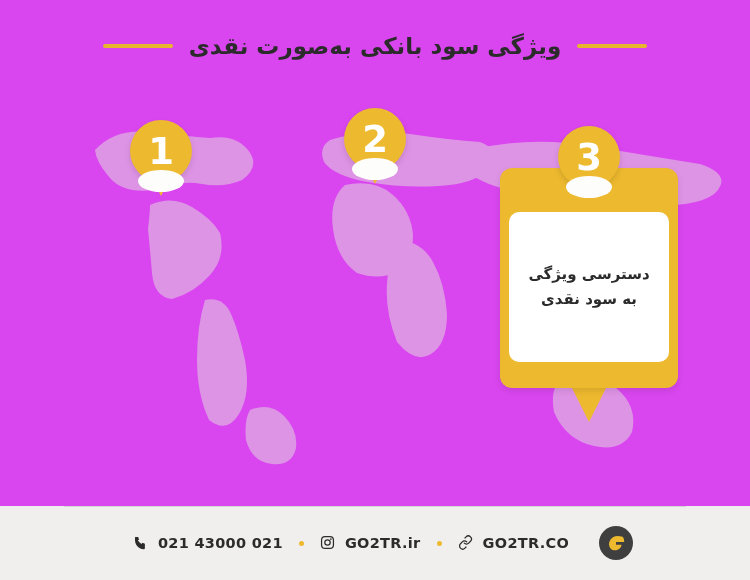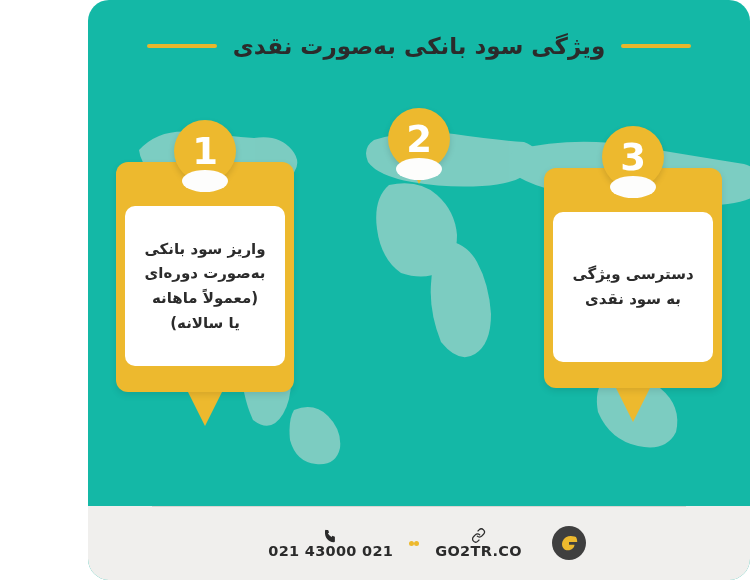--- a/index.html
+++ b/index.html
@@ -8,25 +8,24 @@
   }
   body {
     width: 750px;
     height: 580px;
     background: #ffffff;
     font-family: "DejaVu Sans", "Liberation Sans", sans-serif;
     overflow: hidden;
   }
   .infographic {
     position: relative;
-    width: 662px;
+    width: 750px;
     height: 580px;
-    background: #14b8a6;
+    background: #d946ef;
     overflow: hidden;
-    border-radius: 21px;
   }
   
   .map-layer {
     position: absolute;
     inset: 0;
     opacity: 0.5;
     pointer-events: none;
   }
   .map-layer svg {
     width: 100%;
@@ -177,25 +176,24 @@
     background: #3f3f3f;
     display: flex;
     align-items: center;
     justify-content: center;
     margin-left: 14px;
     flex: none;
   }
   .logo svg { display: block; }
   .contact-item {
     display: flex;
-    align-items: center;
-    gap: 0;
+    align-items: flex-start;
+    gap: 10px;
     direction: ltr;
     padding: 0 16px;
-    flex-direction: column;
   }
   .contact-item .label {
     font-size: 14.5px;
     font-weight: bold;
     color: #2b2b2b;
     letter-spacing: 0.3px;
     white-space: nowrap;
   }
   .sep-dot {
     width: 5px;
@@ -248,28 +246,20 @@
       <div class="pointer"></div>
     </div>
 
     <div class="card c2">
       <div class="badge">2</div>
       <div class="pointer"></div>
     </div>
 
     <div class="card c1">
       <div class="badge">1</div>
-      <div class="card-outer">
-        <div class="card-inner">
-          <div class="card-text">واریز سود بانکی
-به‌صورت دوره‌ای
-(معمولاً ماهانه
-یا سالانه)</div>
-        </div>
-      </div>
       <div class="pointer"></div>
     </div>
 
   </div>
 
   <div class="footer">
     <div class="footer-divider"></div>
 
     <div class="logo">
       <svg width="22" height="22" viewBox="0 0 24 24" class="icon-svg" aria-hidden="true">
@@ -282,20 +272,30 @@
         <svg width="15" height="15" viewBox="0 0 24 24" class="icon-svg" aria-hidden="true">
           <path d="M10 13a5 5 0 0 0 7.1 0l2.9-2.9a5 5 0 0 0-7.1-7.1L11.2 4.7" fill="none" stroke="#2b2b2b" stroke-width="2" stroke-linecap="round"></path>
           <path d="M14 11a5 5 0 0 0-7.1 0L4 13.9a5 5 0 0 0 7.1 7.1l1.7-1.7" fill="none" stroke="#2b2b2b" stroke-width="2" stroke-linecap="round"></path>
         </svg>
       </span>
       <span class="label">GO2TR.CO</span>
     </div>
 
     <div class="sep-dot"></div>
 
+    <div class="contact-item">
+      <span>
+        <svg width="15" height="15" viewBox="0 0 24 24" class="icon-svg" aria-hidden="true">
+          <rect x="2.5" y="2.5" width="19" height="19" rx="5.5" fill="none" stroke="#2b2b2b" stroke-width="2"></rect>
+          <circle cx="12" cy="12" r="4.3" fill="none" stroke="#2b2b2b" stroke-width="2"></circle>
+          <circle cx="17.4" cy="6.6" r="1.3" fill="#2b2b2b"></circle>
+        </svg>
+      </span>
+      <span class="label">GO2TR.ir</span>
+    </div>
 
     <div class="sep-dot"></div>
 
     <div class="contact-item">
       <span>
         <svg width="15" height="15" viewBox="0 0 24 24" class="icon-svg" aria-hidden="true">
           <path d="M5 3h3.2l1.6 4-2 1.4a12 12 0 0 0 5.8 5.8l1.4-2 4 1.6V21a1.8 1.8 0 0 1-2 1.8C8.5 21.6 2.4 15.5 3.2 5A1.8 1.8 0 0 1 5 3z" fill="#2b2b2b"></path>
         </svg>
       </span>
       <span class="label">021 43000 021</span>

